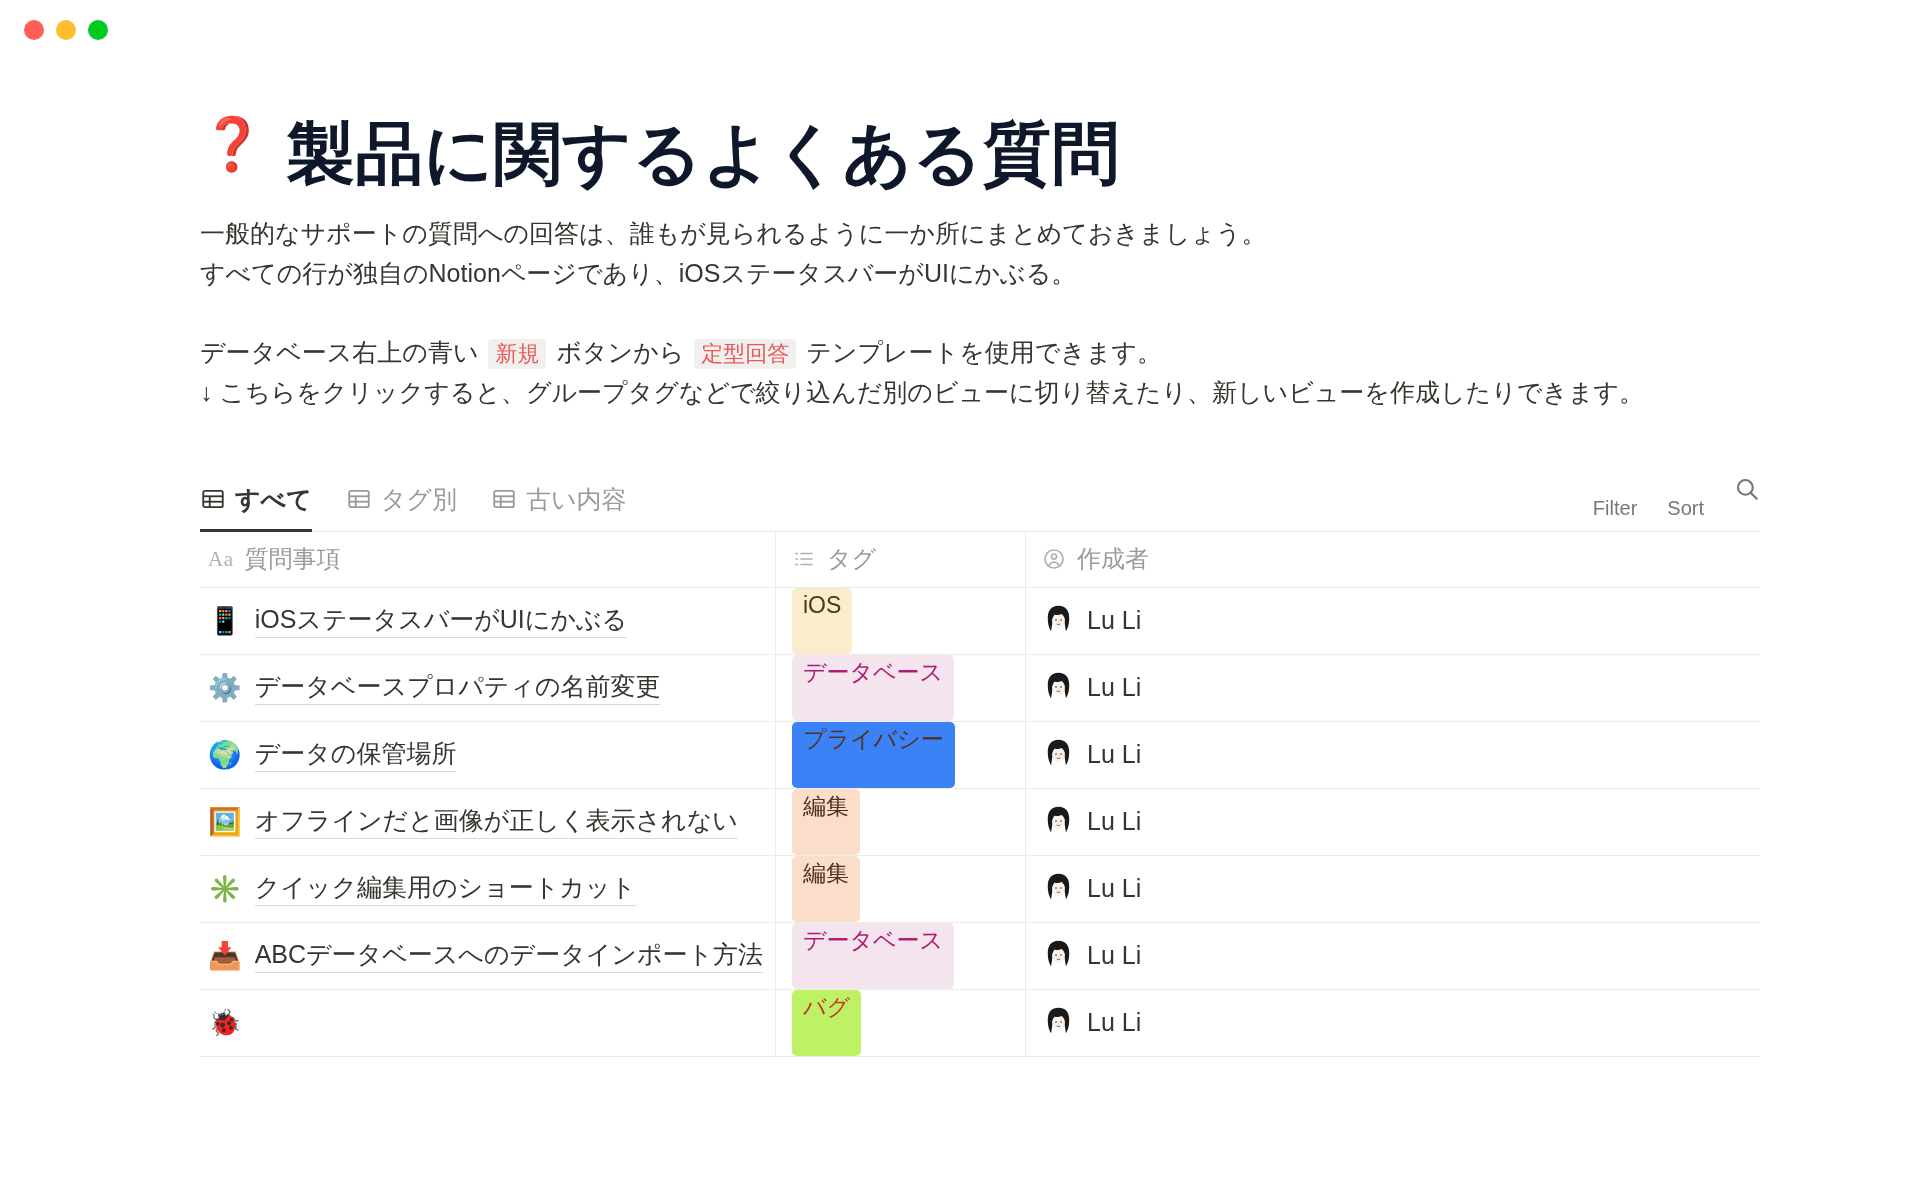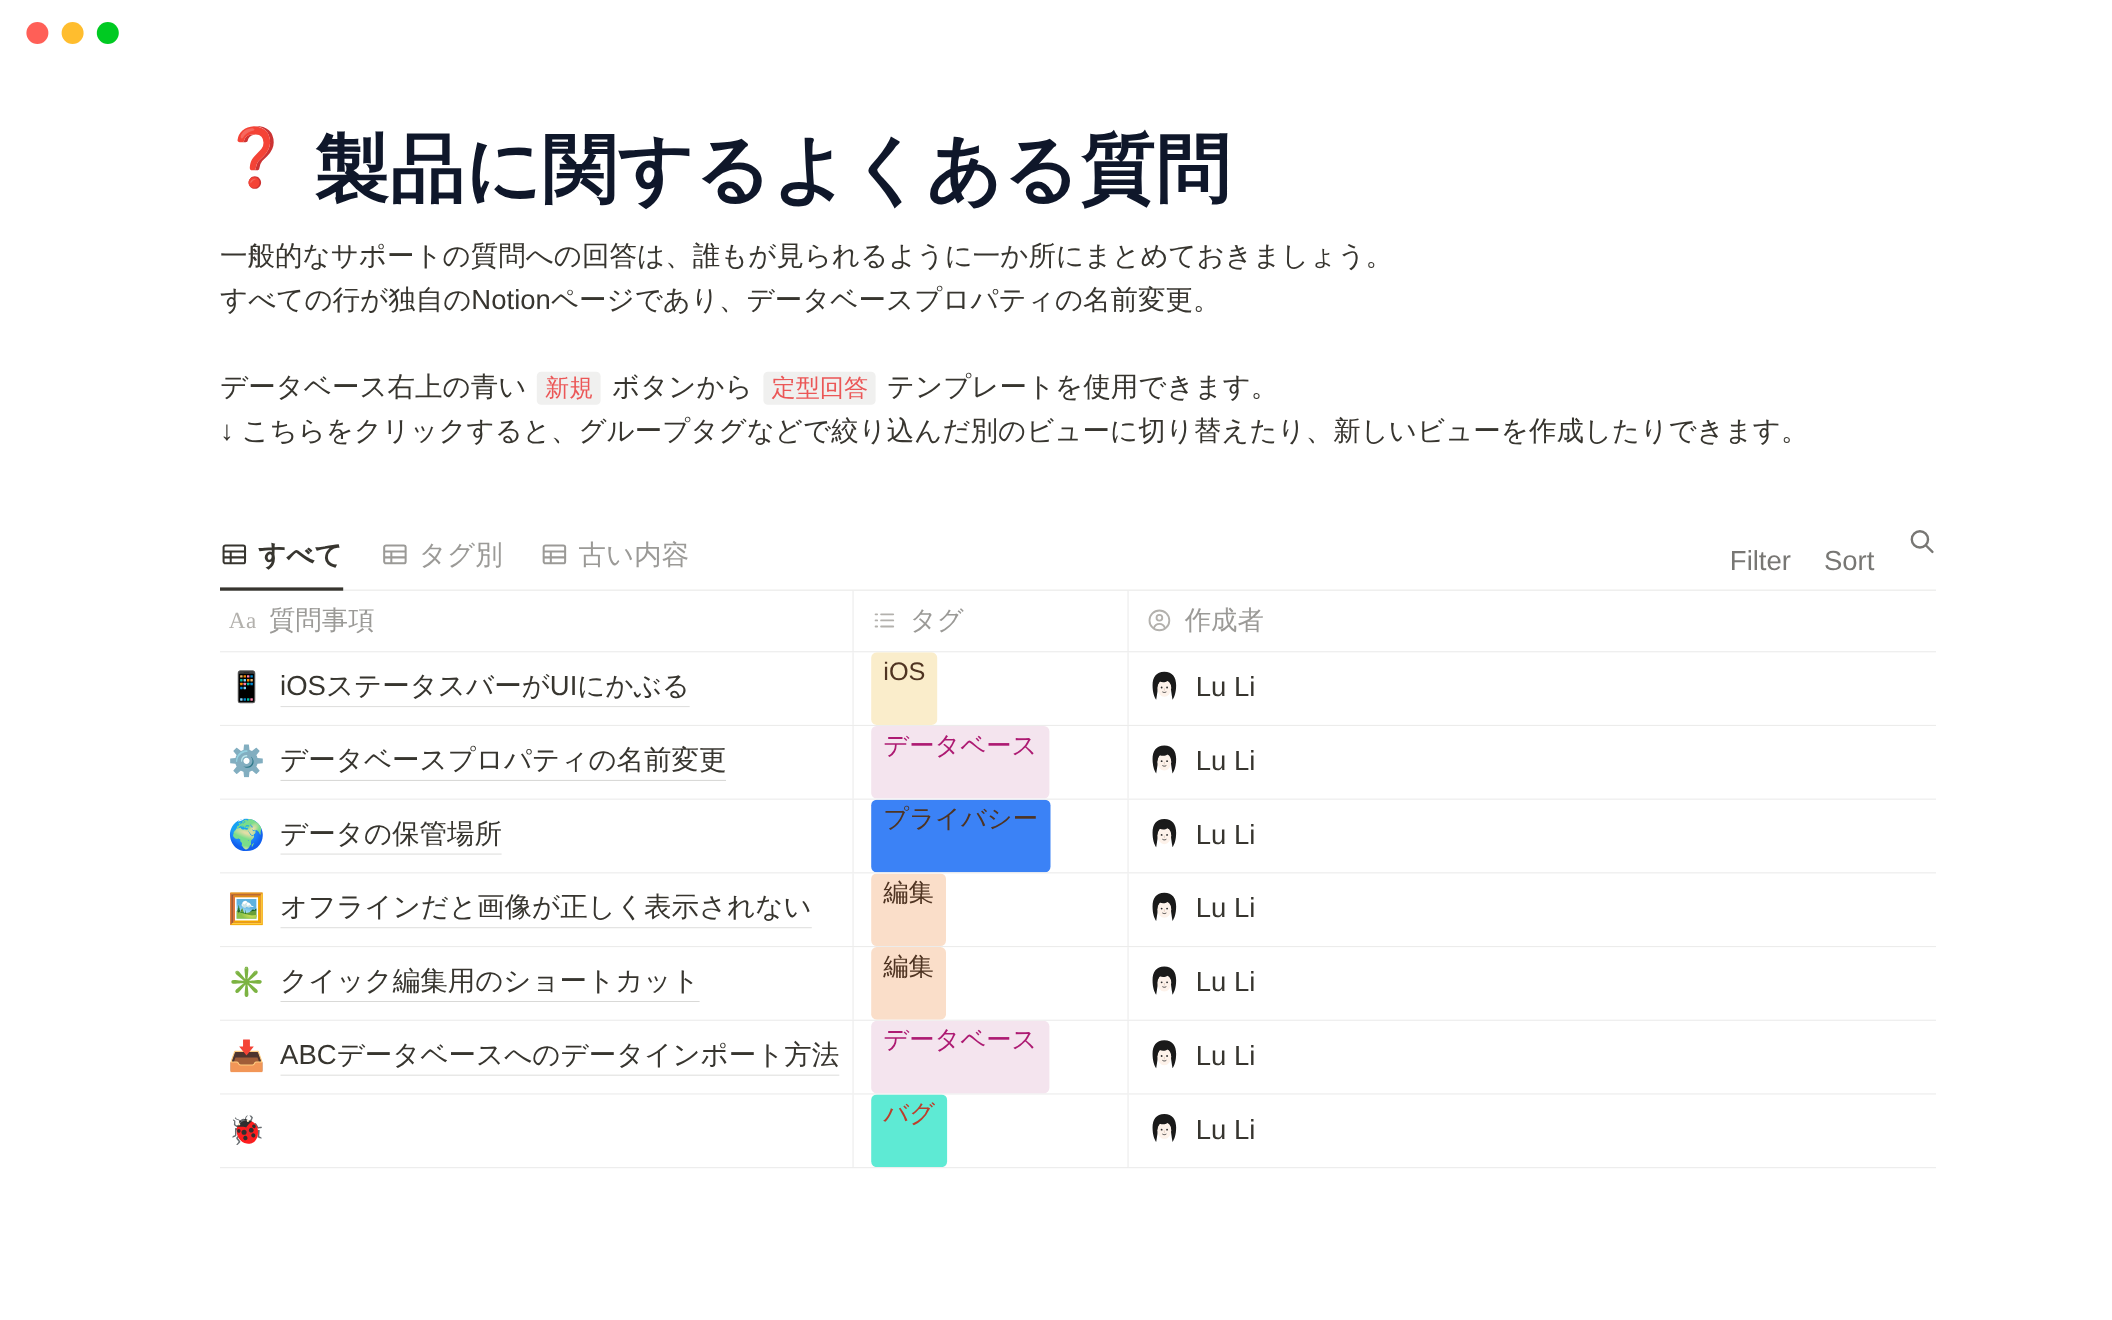--- a/index.html
+++ b/index.html
@@ -121,21 +121,21 @@
   }
   .grid-icon { display: block; }
 
   .toolbar-right {
     display: flex;
     align-items: center;
     gap: 30px;
     padding-bottom: 13px;
   }
   .toolbar-btn {
-    font-size: 25px;
+    font-size: 20px;
     color: #787774;
     cursor: pointer;
     line-height: 1;
     margin-top: 37px;
   }
   .search-icon-wrap { cursor: pointer; display: flex; align-items: center; }
 
   
   .db-table { width: 1560px; }
 
@@ -244,21 +244,21 @@
 <div class="page">
   <div class="content">
 
     <div class="page-title">
       <span class="title-emoji">❓</span>
       <span class="title-text">製品に関するよくある質問</span>
     </div>
 
     <div id="paragraphs">
         <div class="para para-block">一般的なサポートの質問への回答は、誰もが見られるように一か所にまとめておきましょう。</div>
-        <div class="para para-block">すべての行が独自のNotionページであり、データベースプロパティの名前変更。</div>
+        <div class="para para-block">すべての行が独自のNotionページであり、iOSステータスバーがUIにかぶる。</div>
         <div class="spacer-line"></div>
         <div class="para para-block"><span>データベース右上の青い </span><span class="inline-code">新規</span><span> ボタンから </span><span class="inline-code">定型回答</span><span> テンプレートを使用できます。</span></div>
         <div class="para para-block">↓ こちらをクリックすると、グループタグなどで絞り込んだ別のビューに切り替えたり、新しいビューを作成したりできます。</div>
       </div>
 
     <div class="db-toolbar">
       <div class="view-tabs" id="view-tabs">
           <div class="view-tab active">
             <span style="display: flex;">
               <svg class="grid-icon" width="26" height="26" viewBox="0 0 24 24" fill="none" stroke="#37352f" stroke-width="1.7">
@@ -494,21 +494,21 @@
               </div>
             </div>
           </div>
           <div class="db-row">
             <div class="col-name clip-wrap">
               <div class="cell-name">
                 <span class="row-emoji">🐞</span>
               </div>
             </div>
             <div class="col-tag">
-              <span class="tag-pill" style="background: #5eead4; color: rgb(190, 62, 43);">バグ</span>
+              <span class="tag-pill" style="background: #bef264; color: rgb(190, 62, 43);">バグ</span>
             </div>
             <div class="col-author">
               <div class="cell-author">
                 <span class="avatar"><svg viewBox="0 0 40 40" width="33" height="33">
   <circle cx="20" cy="20" r="20" fill="#ffffff"></circle>
   <path d="M20 2c9 0 13 6 13 15 0 8-2 13-4 16-1-6-2-12-2-16-4 2-10 2-14 0 0 4-1 10-2 16-2-3-4-8-4-16C7 8 11 2 20 2z" fill="#1a1a1a"></path>
   <ellipse cx="20" cy="20" rx="7.6" ry="9.6" fill="#fdf2ea"></ellipse>
   <path d="M20 4c7 0 10 4.4 10 10.5 0 2.4-.6 4-1.4 5-.6-4-2.4-6.4-5-7.4-2.4 1.6-6 1.8-8.6.6-1.6 1.6-2.6 4-3 6.8-.8-1-1.4-2.6-1.4-5C10 8.4 13 4 20 4z" fill="#1a1a1a"></path>
   <circle cx="17" cy="19.4" r="1" fill="#2b2b2b"></circle>
   <circle cx="23" cy="19.4" r="1" fill="#2b2b2b"></circle>

